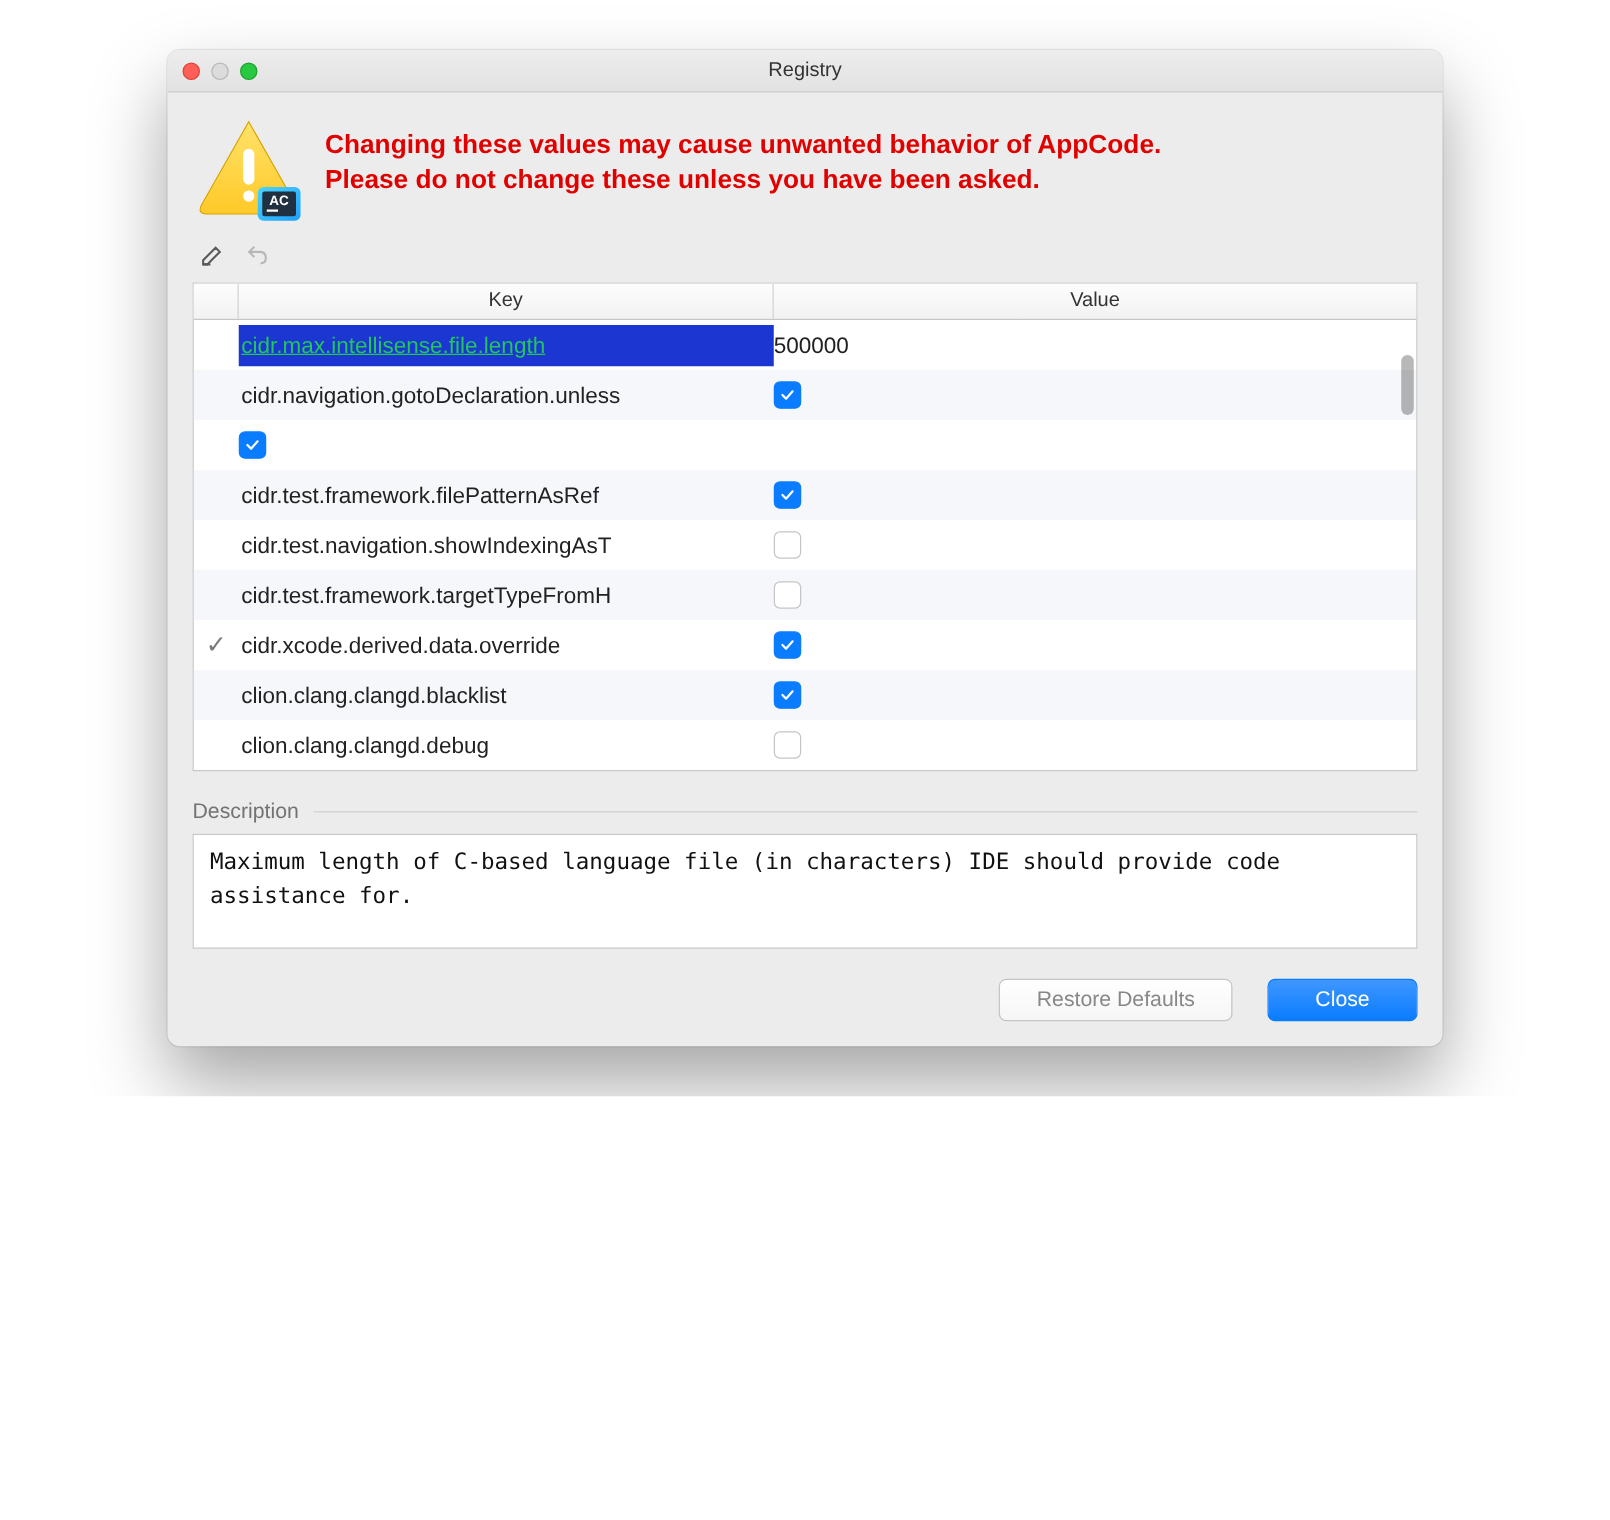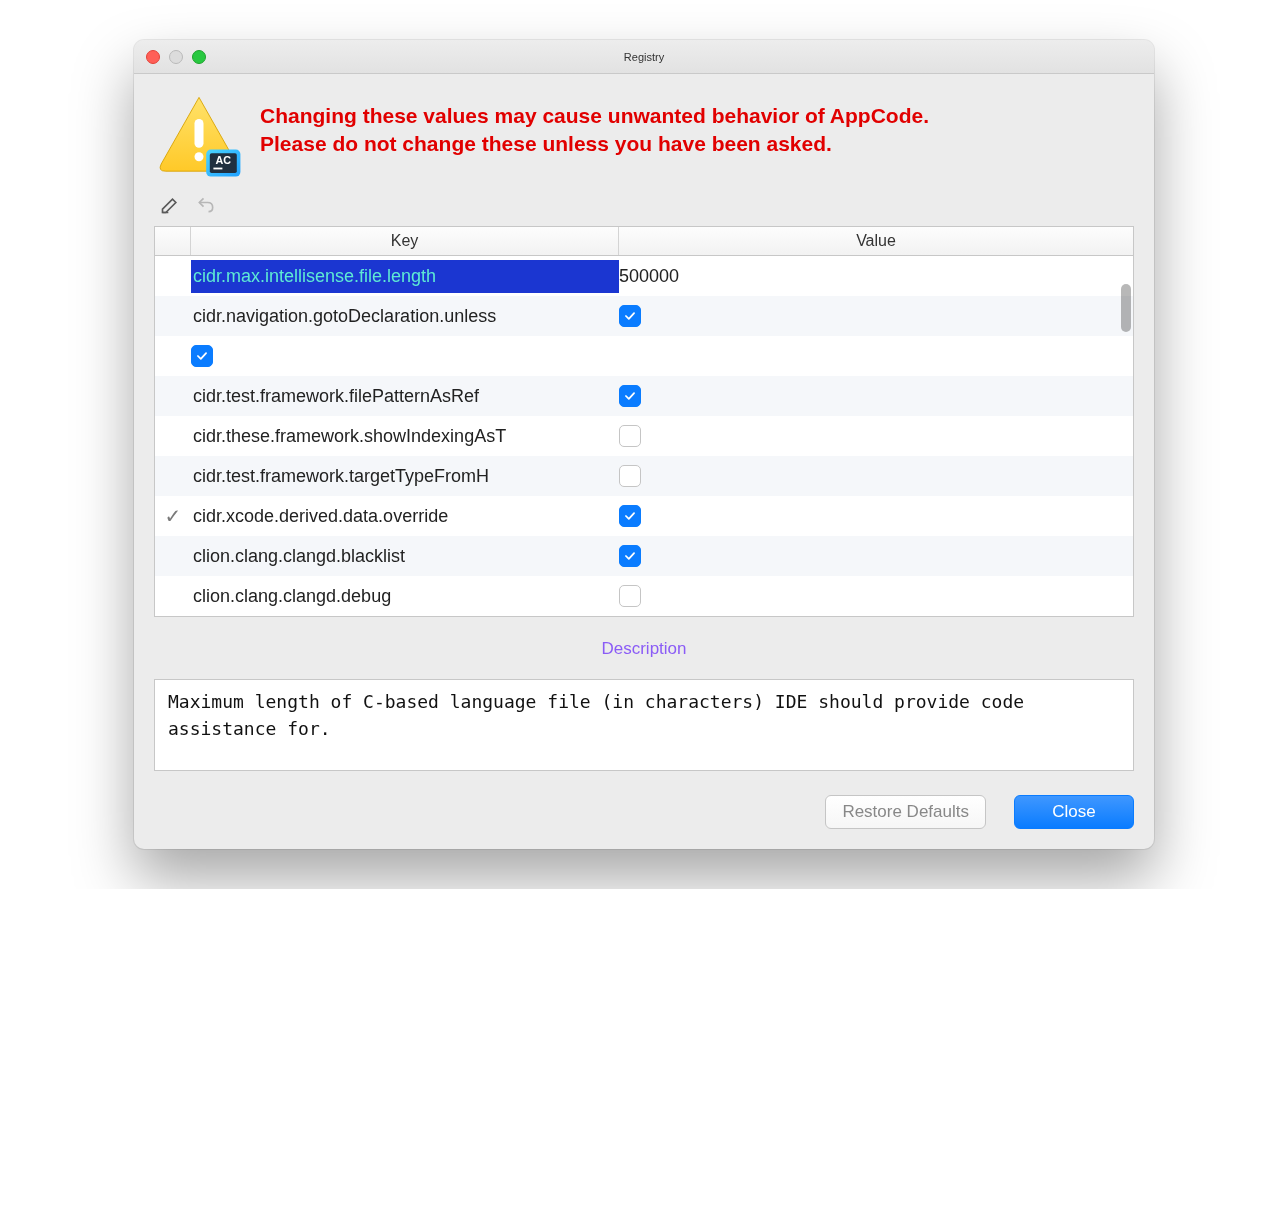--- a/index.html
+++ b/index.html
@@ -38,21 +38,21 @@
   }
   .tl {
     width: 14px;
     height: 14px;
     border-radius: 50%;
   }
   .tl.red    { background: #ff5f57; border: 0.5px solid #e24238; }
   .tl.gray   { background: #dcdcdc; border: 0.5px solid #b9b9b9; }
   .tl.green  { background: #28c840; border: 0.5px solid #1fa22e; }
   .titlebar-title {
-    font-size: 11px;
+    font-size: 16px;
     color: #333;
   }
   .content {
     padding: 18px 20px 20px 20px;
   }
   .warning-row {
     display: flex;
     align-items: flex-start;
     gap: 16px;
     margin-bottom: 10px;
@@ -131,21 +131,22 @@
     overflow: hidden;
   }
   .cell.value {
     flex: 1;
     padding: 0 0;
     display: flex;
     align-items: center;
   }
   .row.selected .cell.key {
     background: #1b36d1;
-    color: #5eead4;
+    color: #22c55e;
+    text-decoration: underline;
   }
   .chk {
     width: 22px;
     height: 22px;
     border-radius: 5px;
     display: inline-flex;
     align-items: center;
     justify-content: center;
     background: #fff;
     border: 1px solid #c5c5c5;
@@ -167,22 +168,21 @@
   }
   .desc-section {
     margin-top: 22px;
   }
   .desc-header {
     display: flex;
     align-items: center;
     gap: 12px;
     margin-bottom: 8px;
     font-size: 17px;
-    color: #8b5cf6;
-    flex-direction: column;
+    color: #737373;
   }
   .desc-header .line {
     flex: 1;
     height: 1px;
     background: #cfcfcf;
   }
   .desc-box {
     border: 1px solid #c7c7c7;
     background: #fff;
     padding: 8px 13px;
@@ -199,21 +199,21 @@
     margin-top: 24px;
   }
   .btn {
     min-width: 120px;
     height: 34px;
     border-radius: 6px;
     font-size: 17px;
     display: inline-flex;
     align-items: center;
     justify-content: center;
-    padding: 0 16px;
+    padding: 0 29px;
     cursor: pointer;
     border: 1px solid #c5c5c5;
     background: linear-gradient(#ffffff,#f6f6f6);
     color: #888;
   }
   .btn.primary {
     background: linear-gradient(#3f97ff,#0a7cff);
     border-color: #0a7cff;
     color: #fff;
     margin-left: 12px;
@@ -324,21 +324,21 @@
             <div class="cell value">
               <span class="chk on">
                 <svg width="14" height="14" viewBox="0 0 24 24">
                   <path d="M5 12 L10 17 L19 7" fill="none" stroke="#fff" stroke-width="3" stroke-linecap="round" stroke-linejoin="round"></path>
                 </svg>
               </span>
             </div>
           </div>
           <div class="row">
             <div class="cell marker"></div>
-            <div class="cell key">cidr.these.framework.showIndexingAsT</div>
+            <div class="cell key">cidr.test.navigation.showIndexingAsT</div>
             <div class="cell value">
               <span class="chk"></span>
             </div>
           </div>
           <div class="row">
             <div class="cell marker"></div>
             <div class="cell key">cidr.test.framework.targetTypeFromH</div>
             <div class="cell value">
               <span class="chk"></span>
             </div>

